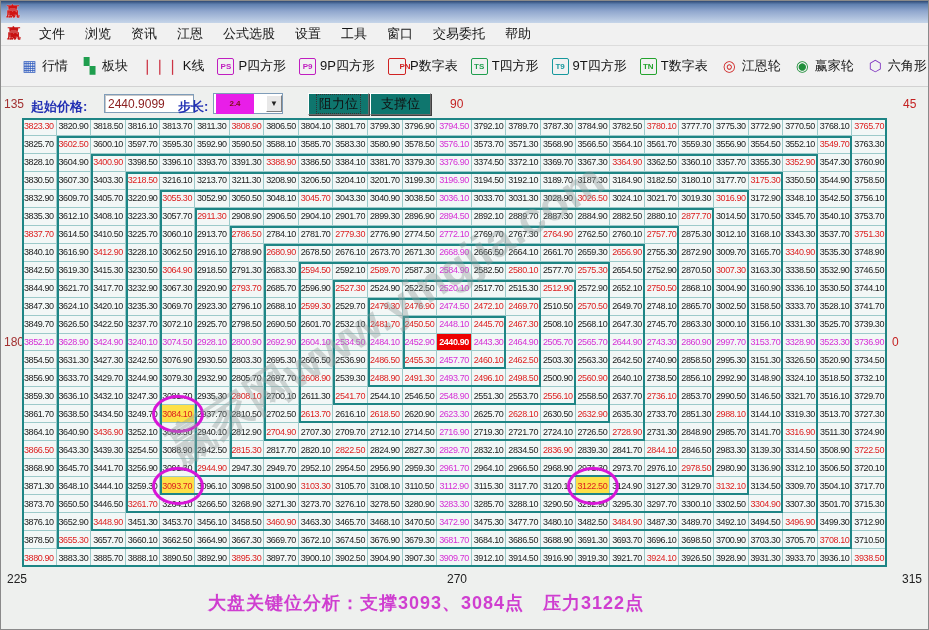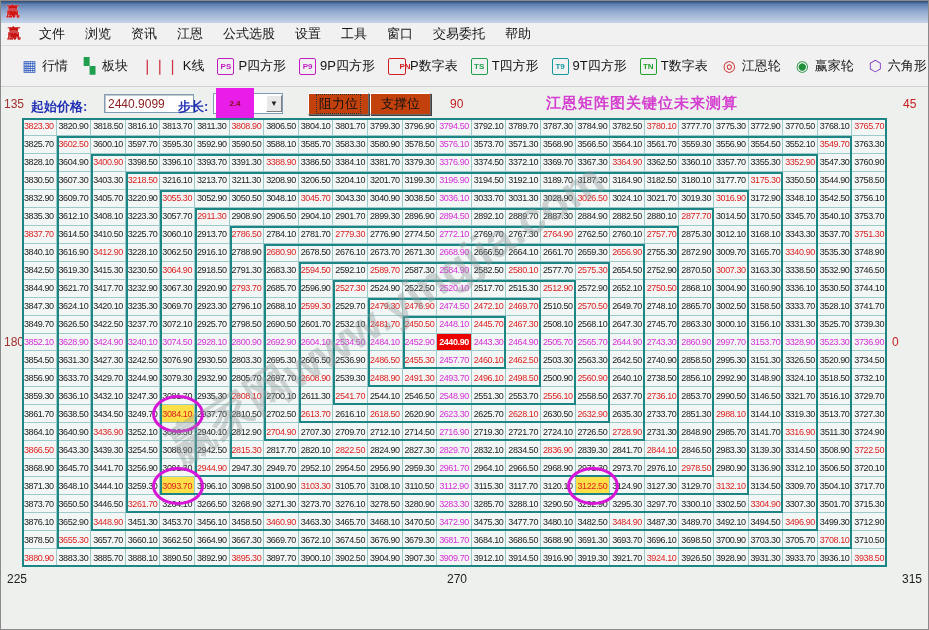--- a/index.html
+++ b/index.html
@@ -32,26 +32,26 @@
   
   .ctl-label { position:absolute; font-size:13px; color:#2230b4; font-weight:bold; }
   .angle-label { position:absolute; font-size:12px; }
   .al-red { color:#c42222; }
   .al-maroon { color:#a23030; }
   .al-black { color:#222;text-align:right; }
   .price-input { position:absolute; left:103px; top:93px; width:90px; height:19px; background:#fff;
     border:1px solid #7f9db9; box-shadow:inset 1px 1px 0 #c8c8c8; font-size:12px; color:#8b2020; padding:1px 3px; }
   .combo { position:absolute; left:212px; top:92px; width:70px; height:21px; background:#fff;
     border:1px solid #7f9db9; display:flex; align-items:center; }
-  .combo .swatch { width:38px; height:32px; margin-left:2px; background:#e81ee8; display:flex;
+  .combo .swatch { width:38px; height:20px; margin-left:2px; background:#e81ee8; display:flex;
     align-items:center; justify-content:center; font-size:8px; color:#7a1010; font-weight:bold; }
   .combo .arrow-btn { margin-left:auto; width:16px; height:17px; background:#e8e8e8;
     border:1px solid; border-color:#fff #808080 #808080 #fff; display:flex; align-items:center; justify-content:center;
     font-size:8px; color:#222; }
-  .btn { position:absolute; top:92px; width:61px; height:22px; background:#c2410c;
+  .btn { position:absolute; top:92px; width:61px; height:22px; background:#0f766e;
     border:1px solid; border-color:#fff #6a6a6a #6a6a6a #fff; box-shadow:1px 1px 0 #404040;
     font-size:13px; color:#111; display:flex; align-items:center; justify-content:center; cursor:default; }
   .btn.focused span { outline:1px dotted #333; padding:0 2px; }
   .note-text { position:absolute; left:545px; top:93px; font-size:15px; font-weight:bold; color:#d53fd0; letter-spacing:1px; }
 
   
   .grid { position:absolute; left:21px; top:117px; width:865px; height:449px;
     display:grid; grid-template-columns:repeat(25,1fr); grid-template-rows:repeat(25,1fr); background:#f2f7f6; }
   .cell { border-right:1px solid #9ccaca; border-bottom:1px solid #9ccaca;
     display:flex; align-items:center; justify-content:center;
@@ -155,21 +155,20 @@
     <span class="swatch">2.4</span>
     <span class="arrow-btn">▼</span>
   </div>
   <div class="btn focused" style="left:307px;">
       <span>阻力位</span>
     </div>
   <div class="btn" style="left:369px;text-align:center;">
       <span>支撑位</span>
     </div>
   <span class="angle-label al-red" style="left:449px;top:96px;">90</span>
-  <span class="note-text">江恩矩阵图关键位未来测算</span>
   <span class="angle-label al-red" style="left:902px;top:96px;">45</span>
 
   <span class="angle-label al-maroon" style="left:3px;top:334px;">180</span>
   <span class="angle-label al-red" style="left:891px;top:334px;">0</span>
 
   <div class="grid">
       <div class="cell c-ray">3823.30</div>
       <div class="cell">3820.90</div>
       <div class="cell">3818.50</div>
       <div class="cell">3816.10</div>
@@ -810,14 +809,15 @@
       <div class="ellipse" style="left: 129.7px; top: 349.18px;"></div>
       <div class="ellipse" style="left: 544.9px; top: 349.18px;"></div>
     </div>
 
   <div class="wm wm-main">赢家网www.yingjia.com</div>
 
   <span class="angle-label al-black" style="left:6px;top:571px;">225</span>
   <span class="angle-label al-black" style="left:446px;top:571px;">270</span>
   <span class="angle-label al-black" style="left:901px;top:571px;">315</span>
 
+  <div class="footer-text">大盘关键位分析：支撑3093、3084点　压力3122点</div>
 
 </div>
 
 </body></html>

